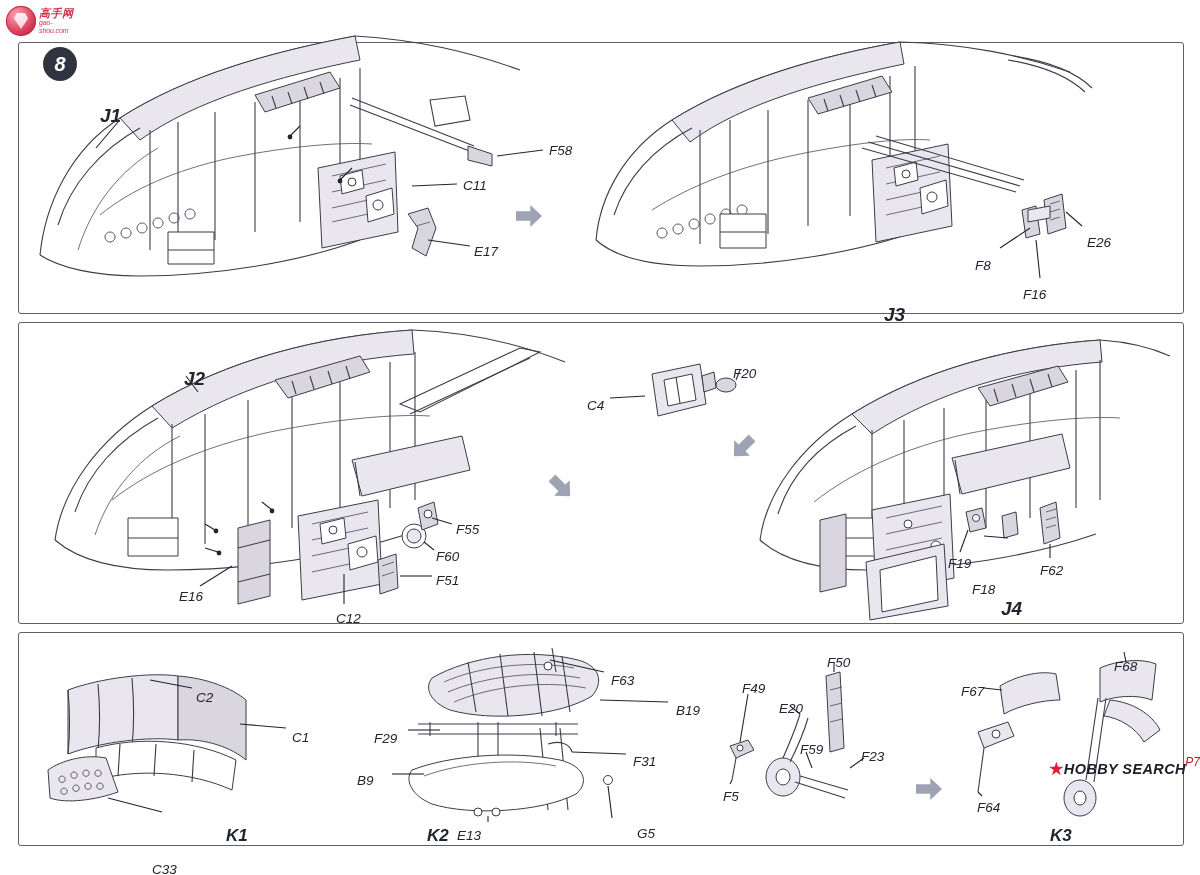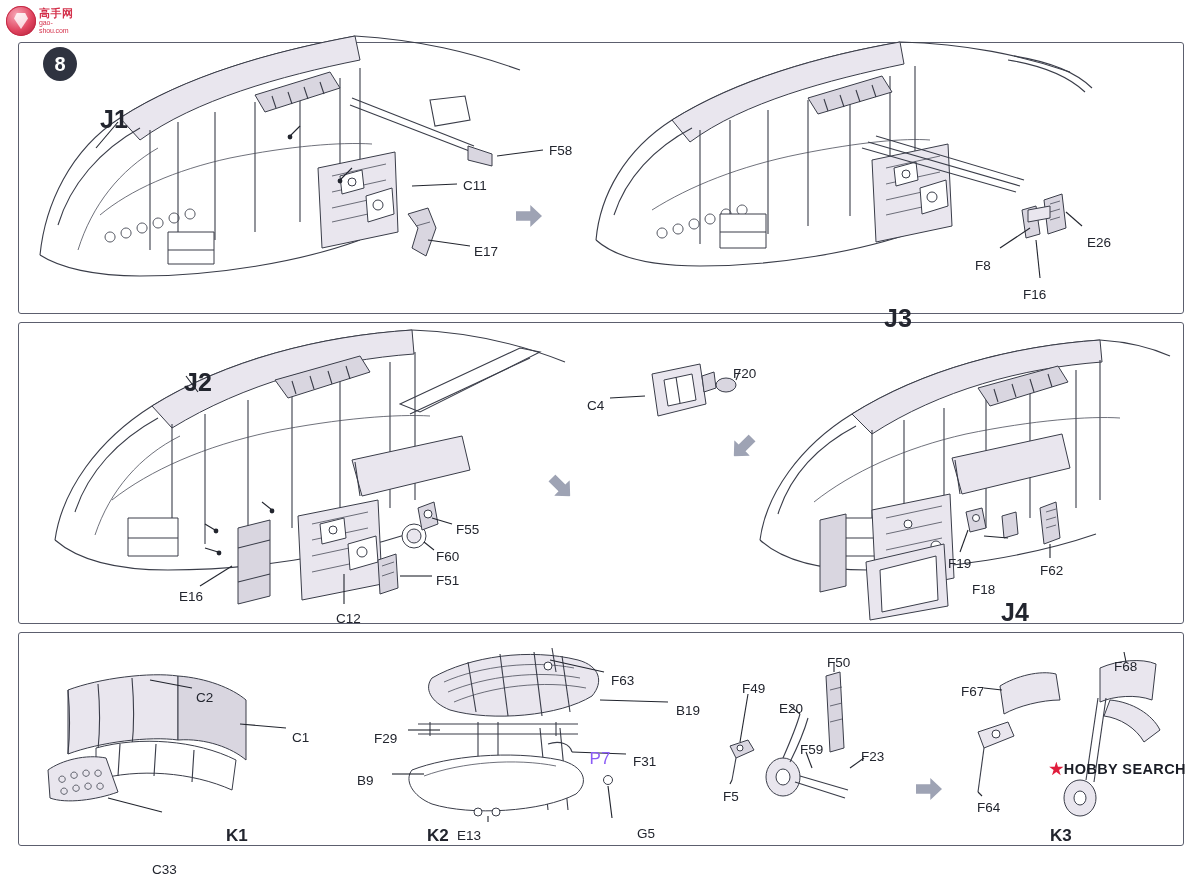--- a/index.html
+++ b/index.html
@@ -13,20 +13,21 @@
     font-family: "Liberation Sans", sans-serif;
     position: relative;
     overflow: hidden;
   }
   #sheet {
     position: absolute;
     left: 0; top: 0;
     width: 1200px;
     height: 785px;
     background: #ffffff;
+    font-style: italic;
   }
   
   .watermark {
     position: absolute;
     left: 6px;
     top: 4px;
     width: 74px;
     height: 34px;
     display: flex;
     align-items: center;
@@ -96,36 +97,36 @@
 
   
   .lbl {
     position: absolute;
     font-size: 13.5px;
     color: #22252e;
     font-family: "Liberation Sans", sans-serif;
     white-space: nowrap;
   }
   .lbl.big {
-    font-size: 25px;
+    font-size: 19px;
     font-weight: bold;
   }
   .lbl.mid {
     font-size: 17px;
     font-weight: bold;
   }
 
   
   .page-num {
     position: absolute;
     left: 0; right: 0;
     bottom: 16px;
-    text-align: center;
-    font-size: 17px;
-    color: #8b5cf6;
+    text-align: right;
+    font-size: 12px;
+    color: #b91c1c;
   }
   .brand {
     position: absolute;
     right: 14px;
     bottom: 8px;
     display: flex;
     align-items: center;
   }
   .brand-mark {
     width: 15px; height: 15px;

